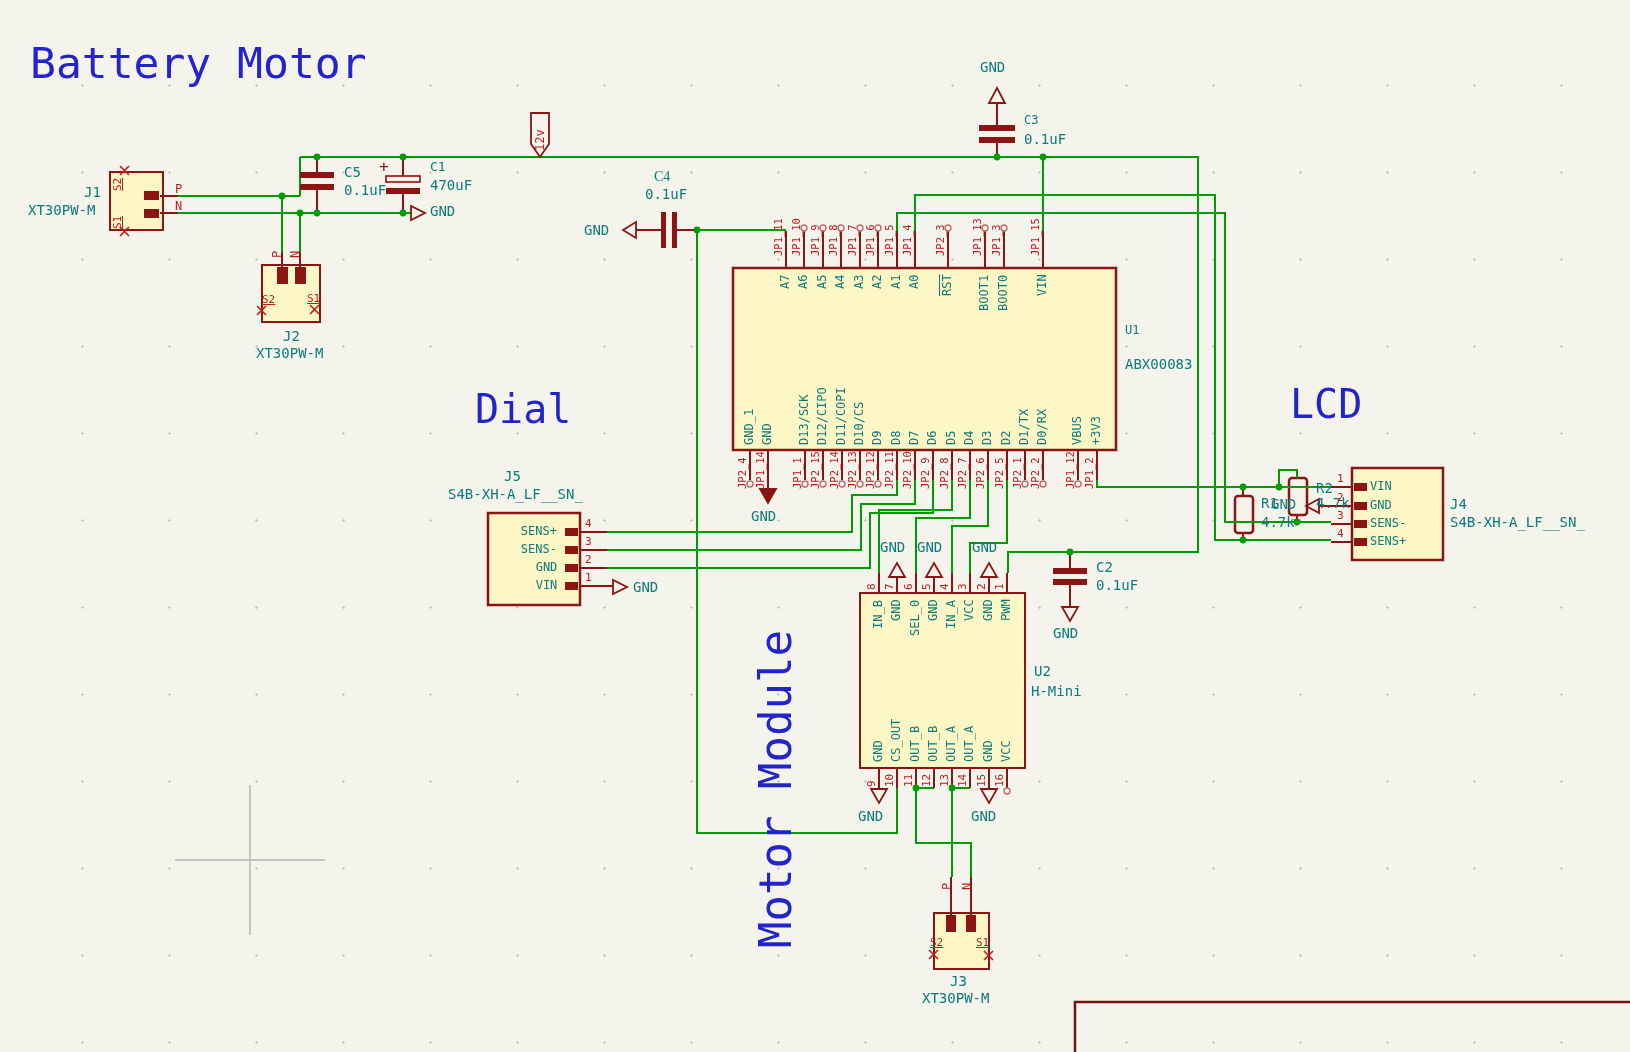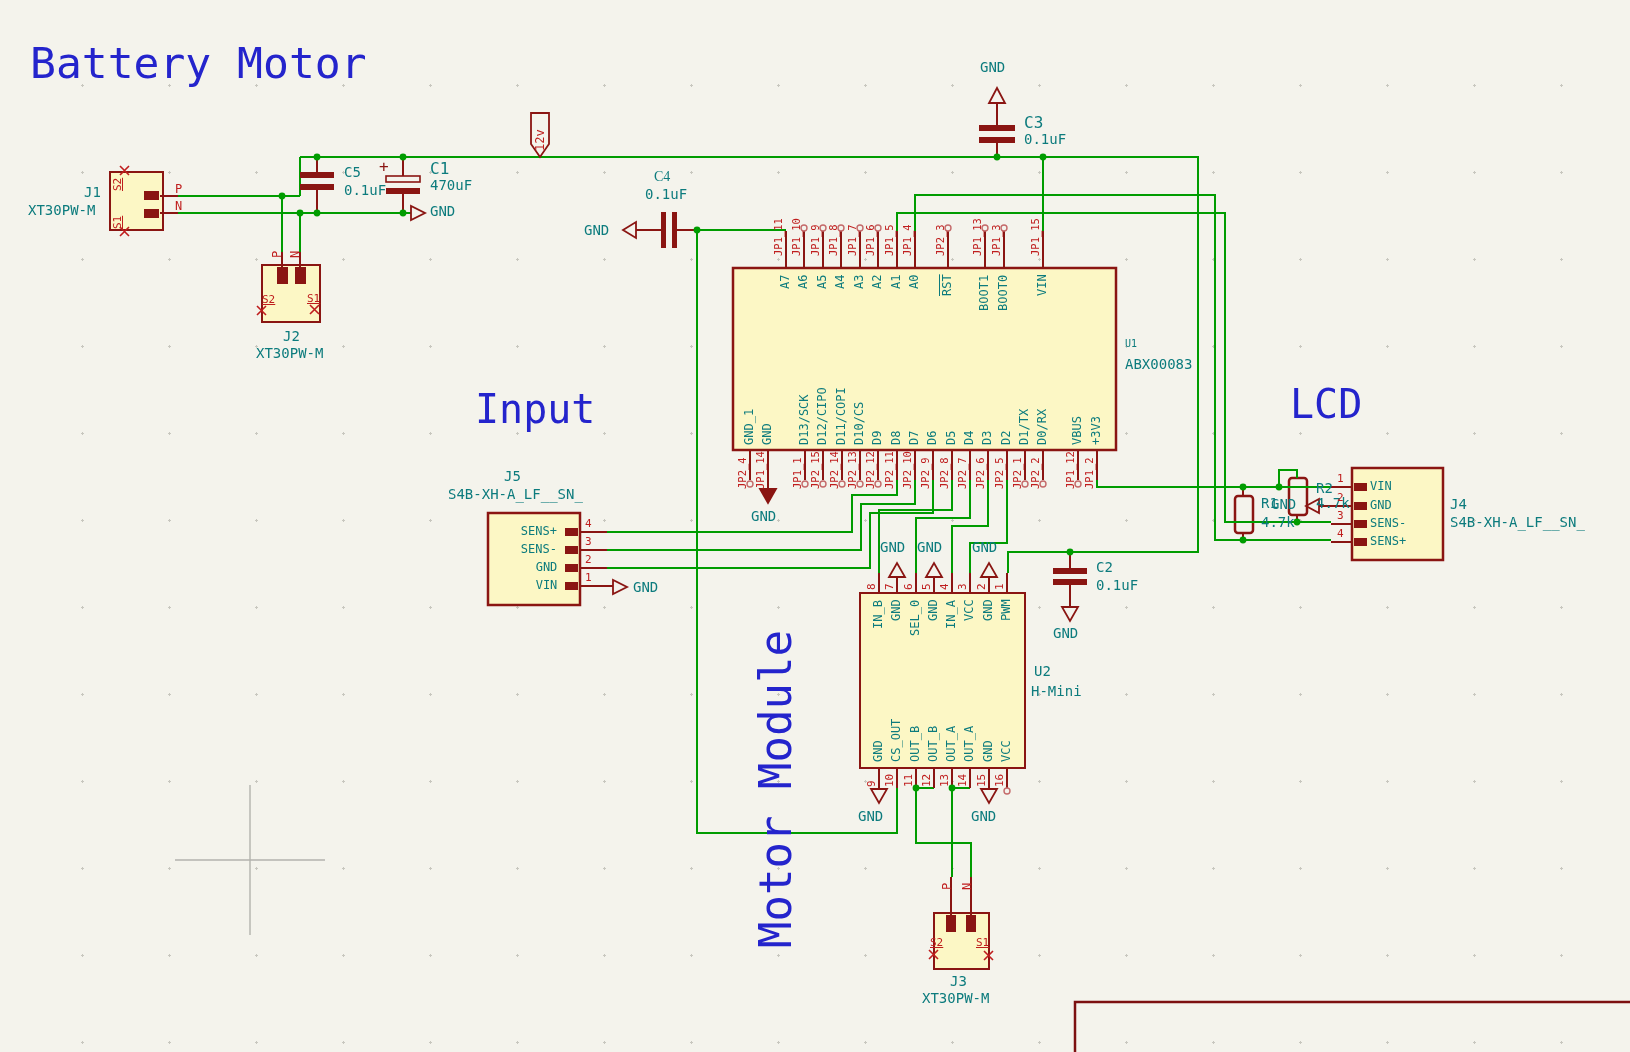--- a/index.html
+++ b/index.html
@@ -174,48 +174,48 @@
     <path d="M984 951l9 9M984 960l9-9"></path>
   </g>
 
   <path d="M175 860H325M250 785V935" stroke="#b3b3ad" stroke-width="1.4" fill="none"></path>
 
   <rect x="1075" y="1002" width="600" height="100" fill="none" stroke="#7c1010" stroke-width="2.5"></rect>
 </svg>
 
 <div id="texts">
       <div class="txt t-blue" style="left: 30px; top: 40px; font-size: 43px;">Battery Motor</div>
-      <div class="txt t-blue" style="left: 475px; top: 388px; font-size: 40px;">Input</div>
+      <div class="txt t-blue" style="left: 475px; top: 388px; font-size: 40px;">Dial</div>
       <div class="txt t-blue" style="left: 1290px; top: 383px; font-size: 40px;">LCD</div>
       <div class="txt t-blue vt" style="left: 752px; top: 948px; font-size: 44px;">Motor Module</div>
       <div class="txt t-teal" style="left: 84px; top: 185px; font-size: 14px;">J1</div>
       <div class="txt t-teal" style="left: 28px; top: 203px; font-size: 14px;">XT30PW-M</div>
       <div class="txt t-teal" style="left: 283px; top: 329px; font-size: 14px;">J2</div>
       <div class="txt t-teal" style="left: 256px; top: 346px; font-size: 14px;">XT30PW-M</div>
       <div class="txt t-teal" style="left: 950px; top: 974px; font-size: 14px;">J3</div>
       <div class="txt t-teal" style="left: 922px; top: 991px; font-size: 14px;">XT30PW-M</div>
       <div class="txt t-teal" style="left: 504px; top: 469px; font-size: 14px;">J5</div>
       <div class="txt t-teal" style="left: 448px; top: 487px; font-size: 14px;">S4B-XH-A_LF__SN_</div>
       <div class="txt t-teal" style="left: 1450px; top: 497px; font-size: 14px;">J4</div>
       <div class="txt t-teal" style="left: 1450px; top: 515px; font-size: 14px;">S4B-XH-A_LF__SN_</div>
       <div class="txt t-teal" style="left: 344px; top: 165px; font-size: 14px;">C5</div>
       <div class="txt t-teal" style="left: 344px; top: 183px; font-size: 14px;">0.1uF</div>
-      <div class="txt t-teal" style="left: 430px; top: 160px; font-size: 16px;">C1</div>
+      <div class="txt t-teal" style="left: 430px; top: 160px; font-size: 13px;">C1</div>
       <div class="txt t-teal" style="left: 430px; top: 178px; font-size: 14px;">470uF</div>
       <div class="txt t-teal" style="left: 654px; top: 169px; font-size: 14px; font-family: Liberation Serif, serif;">C4</div>
       <div class="txt t-teal" style="left: 645px; top: 187px; font-size: 14px;">0.1uF</div>
-      <div class="txt t-teal" style="left: 1024px; top: 114px; font-size: 16px;">C3</div>
+      <div class="txt t-teal" style="left: 1024px; top: 114px; font-size: 12px;">C3</div>
       <div class="txt t-teal" style="left: 1024px; top: 132px; font-size: 14px;">0.1uF</div>
       <div class="txt t-teal" style="left: 1096px; top: 560px; font-size: 14px;">C2</div>
       <div class="txt t-teal" style="left: 1096px; top: 578px; font-size: 14px;">0.1uF</div>
       <div class="txt t-teal" style="left: 1261px; top: 496px; font-size: 14px;">R1</div>
       <div class="txt t-teal" style="left: 1261px; top: 515px; font-size: 14px;">4.7k</div>
       <div class="txt t-teal" style="left: 1316px; top: 481px; font-size: 14px;">R2</div>
       <div class="txt t-teal" style="left: 1316px; top: 496px; font-size: 14px;">4.7k</div>
-      <div class="txt t-teal" style="left: 1125px; top: 339px; font-size: 10px;">U1</div>
+      <div class="txt t-teal" style="left: 1125px; top: 324px; font-size: 12px;">U1</div>
       <div class="txt t-teal" style="left: 1125px; top: 357px; font-size: 14px;">ABX00083</div>
       <div class="txt t-teal" style="left: 1034px; top: 664px; font-size: 14px;">U2</div>
       <div class="txt t-teal" style="left: 1031px; top: 684px; font-size: 14px;">H-Mini</div>
       <div class="txt t-maroon" style="left: 379px; top: 158px; font-size: 16px;">+</div>
       <div class="txt t-teal" style="left: 430px; top: 204px; font-size: 14px;">GND</div>
       <div class="txt t-teal" style="left: 584px; top: 223px; font-size: 14px;">GND</div>
       <div class="txt t-teal" style="left: 751px; top: 509px; font-size: 14px;">GND</div>
       <div class="txt t-teal" style="left: 880px; top: 540px; font-size: 14px;">GND</div>
       <div class="txt t-teal" style="left: 917px; top: 540px; font-size: 14px;">GND</div>
       <div class="txt t-teal" style="left: 972px; top: 540px; font-size: 14px;">GND</div>

